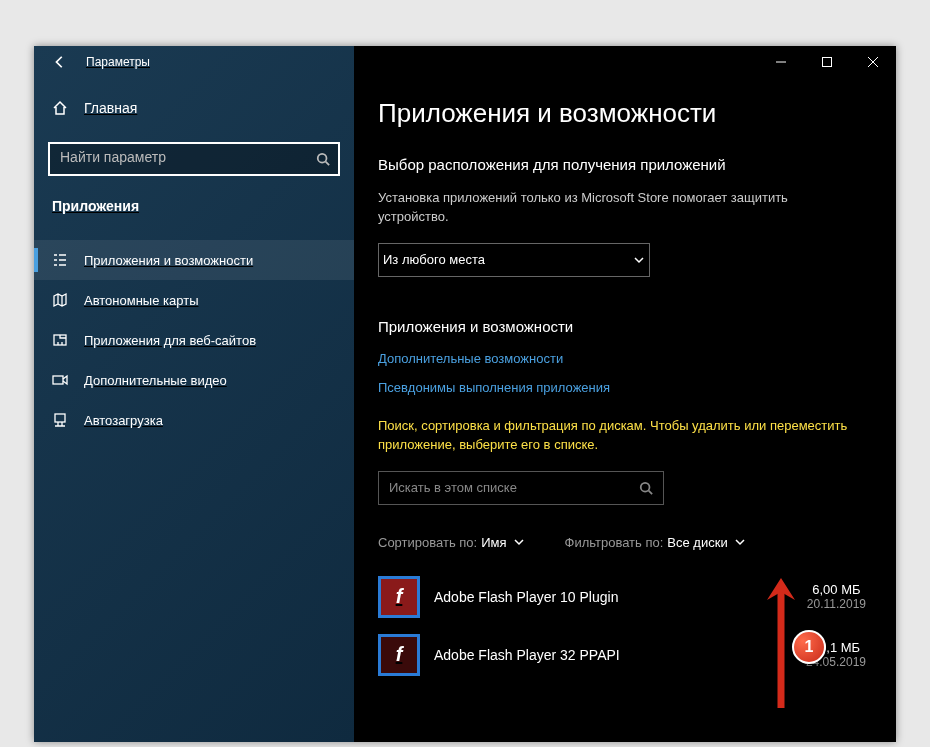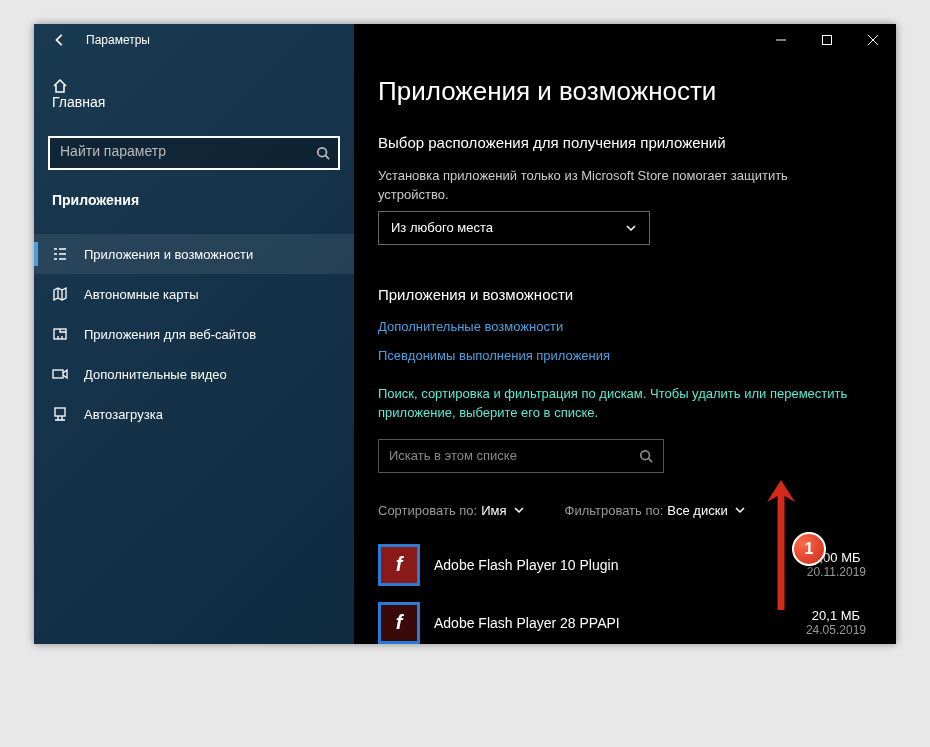--- a/index.html
+++ b/index.html
@@ -1,47 +1,47 @@
 <!DOCTYPE html>
 <html><head>
 <meta charset="utf-8">
 <style>
 * { margin: 0; padding: 0; box-sizing: border-box; font-family: "Segoe UI", Arial, sans-serif; }
 body { background: #e8e8e8; width: 930px; height: 747px; overflow: hidden; position: relative; }
-.window { position: absolute; left: 34px; top: 24px; width: 862px; height: 620px; background: #000; display: flex; box-shadow: 0 0 8px rgba(0,0,0,.4); }
+.window { position: absolute; left: 34px; top: 46px; width: 862px; height: 696px; background: #000; display: flex; box-shadow: 0 0 8px rgba(0,0,0,.4); text-decoration: underline; }
 .sidebar { width: 320px; background: linear-gradient(135deg, #1a3a52 0%, #0f2a3f 100%); color: #fff; display: flex; flex-direction: column; }
 .titlebar { height: 32px; display: flex; align-items: center; padding: 0 4px; }
 .back-btn { width: 44px; height: 32px; display: flex; align-items: center; justify-content: center; cursor: pointer; }
 .back-btn svg { width: 14px; height: 14px; stroke: #fff; stroke-width: 2; fill: none; }
 .titlebar-title { font-size: 12px; margin-left: 4px; }
-.home-row { display: flex; padding: 10px 18px; margin-top: 12px; cursor: pointer; flex-direction: column; }
+.home-row { display: flex; align-items: center; padding: 10px 18px; margin-top: 12px; cursor: pointer; }
 .home-row svg { width: 16px; height: 16px; fill: none; stroke: #fff; stroke-width: 1.5; margin-right: 16px; }
 .home-row span { font-size: 14px; }
 .search-wrap { margin: 16px 14px 0 14px; position: relative; }
 .search-input { width: 100%; height: 34px; background: rgba(0,0,0,.3); border: 2px solid #fff; color: #fff; font-size: 14px; padding: 0 34px 4px 10px; }
 .search-input::placeholder { color: #bbb; }
 .search-icon { position: absolute; right: 10px; top: 50%; transform: translateY(-50%); width: 14px; height: 14px; stroke: #bbb; stroke-width: 2; fill: none; }
 .section-title { font-size: 14px; font-weight: 600; padding: 22px 18px 26px; }
 .nav { list-style: none; }
 .nav-item { display: flex; align-items: center; padding: 12px 18px; font-size: 13px; cursor: pointer; position: relative; }
 .nav-item.active { background: rgba(255,255,255,.08); }
 .nav-item.active::before { content: ""; position: absolute; left: 0; top: 8px; bottom: 8px; width: 4px; background: #4aa0e0; }
 .nav-icon { width: 16px; height: 16px; margin-right: 16px; fill: none; stroke: #fff; stroke-width: 1.3; flex-shrink:0; }
 .content { flex: 1; background: #000; color: #fff; padding: 0 0 20px 24px; overflow: hidden; position: relative; }
 .win-controls { position: absolute; right: 0; top: 0; display: flex; }
 .win-btn { width: 46px; height: 32px; display: flex; align-items: center; justify-content: center; cursor: pointer; }
 .win-btn svg { width: 10px; height: 10px; stroke: #fff; stroke-width: 1; fill: none; }
 .page-title { font-size: 26px; font-weight: 400; margin-top: 52px; margin-bottom: 26px; }
 .sub-title { font-size: 15px; font-weight: 400; margin-bottom: 14px; line-height: 1.35; padding-right:30px;}
-.desc { font-size: 13px; color: #ccc; margin-bottom: 6px; line-height: 1.45; padding-right:40px; }
-.dropdown { width: 272px; height: 34px; border: 1px solid #666; display: flex; align-items: center; justify-content: space-between; padding: 0 12px; font-size: 13px; cursor: pointer; }
+.desc { font-size: 13px; color: #ccc; margin-bottom: 16px; line-height: 1.45; padding-right:40px; }
+.dropdown { width: 272px; height: 34px; border: 1px solid #666; display: flex; align-items: center; justify-content: space-between; padding: 0 4px; font-size: 13px; cursor: pointer; }
 .dropdown svg { width: 12px; height: 12px; stroke: #fff; stroke-width: 1.5; fill: none; }
 .section2 { margin-top: 40px; }
 .link { color: #4aa0e0; font-size: 13px; display: block; margin-bottom: 14px; cursor: pointer; }
-.filter-desc { font-size: 13px; color: #5eead4; line-height: 1.45; margin: 22px 0 16px; }
+.filter-desc { font-size: 13px; color: #fde047; line-height: 1.45; margin: 22px 0 16px; }
 .list-search { width: 286px; height: 34px; border: 1px solid #555; display: flex; align-items: center; padding: 0 10px; }
 .list-search input { flex: 1; background: transparent; border: none; color: #3b82f6; font-size: 13px; outline: none; }
 .list-search input::placeholder { color: #888; }
 .sort-row { display: flex; gap: 40px; margin-top: 22px; font-size: 13px; color: #999; }
 .sort-item { display: flex; align-items: center; cursor: pointer; margin-top: 8px; }
 .sort-val { color: #fff; margin-left: 4px; }
 .chev { width: 12px; height: 12px; stroke: #fff; stroke-width: 1.5; fill: none; margin-left: 6px; }
 .app-list { margin-top: 18px; padding-right: 30px; }
 .app-row { display: flex; align-items: center; padding: 8px 0; }
 .app-icon { width: 42px; height: 42px; border: 3px solid #2a7bd6; background: #8a1a1a; display: flex; align-items: center; justify-content: center; color: #fff; font-weight: bold; font-style: italic; font-size: 20px; margin-right: 14px; flex-shrink:0; }
@@ -180,21 +180,21 @@
         <div class="app-row">
           <div class="app-icon">f</div>
           <div class="app-name">Adobe Flash Player 10 Plugin</div>
           <div class="app-meta">
             <span class="app-size">6,00 МБ</span>
             <span class="app-date">20.11.2019</span>
           </div>
         </div>
         <div class="app-row">
           <div class="app-icon dark">f</div>
-          <div class="app-name">Adobe Flash Player 28 PPAPI</div>
+          <div class="app-name">Adobe Flash Player 32 PPAPI</div>
           <div class="app-meta">
             <span class="app-size">20,1 МБ</span>
             <span class="app-date">24.05.2019</span>
           </div>
         </div>
       </div>
     </div>
 
     <div class="annotation-arrow">
       <svg viewBox="0 0 40 130">

